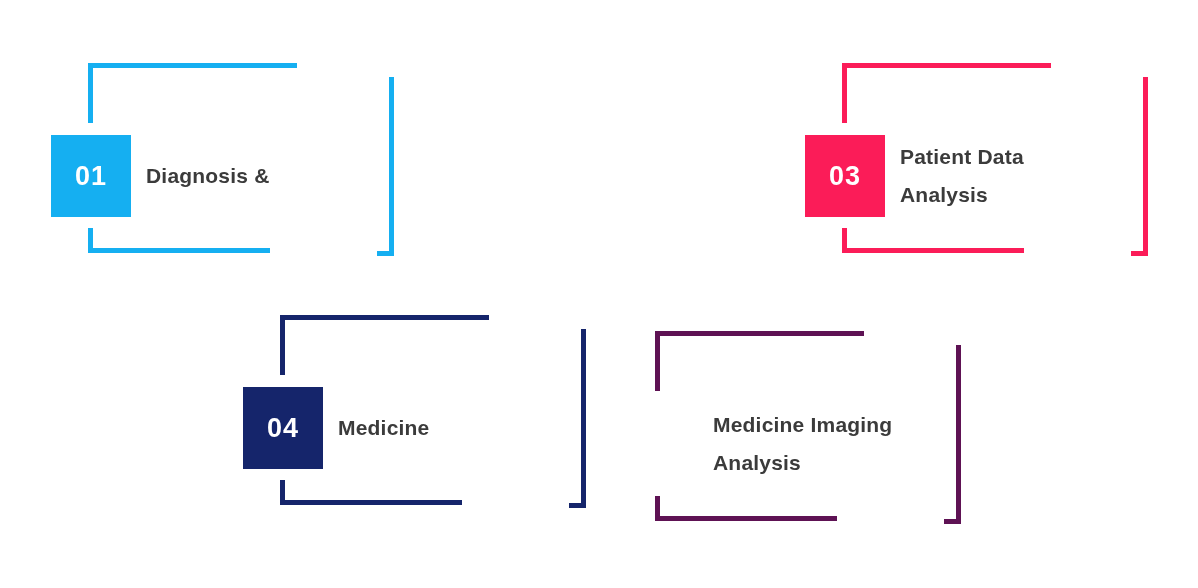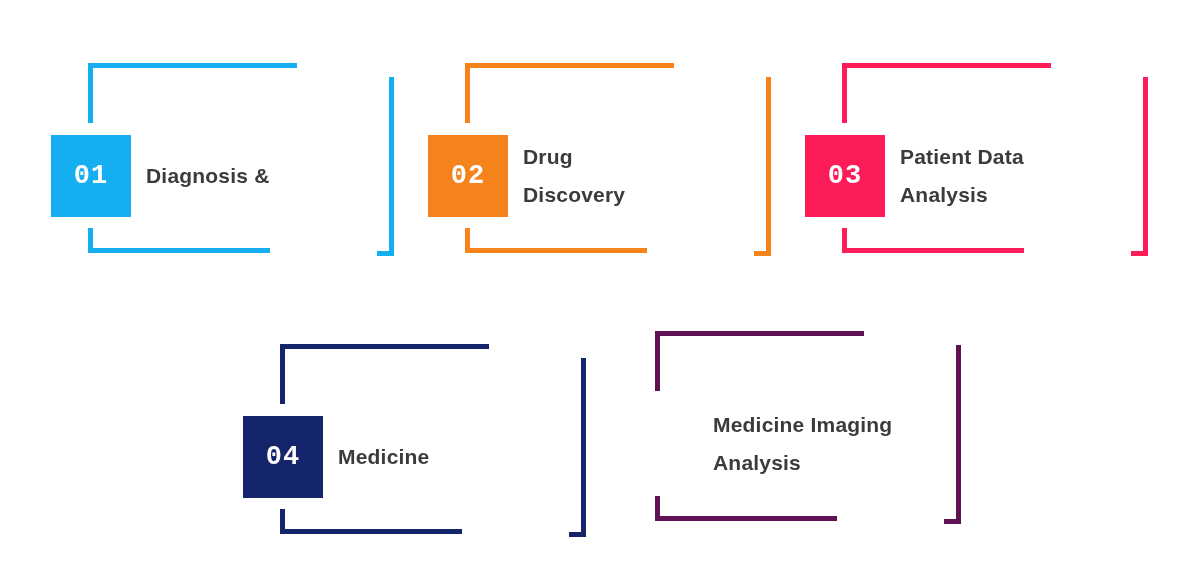--- a/index.html
+++ b/index.html
@@ -16,21 +16,21 @@
     overflow: hidden;
   }
   .item {
     position: absolute;
     width: 350px;
     height: 82px;
   }
   .item-0 { left: 51px;  top: 135px; }
   .item-1 { left: 428px; top: 135px; }
   .item-2 { left: 805px; top: 135px; padding-left: 41px; }
-  .item-3 { left: 243px; top: 416px; }
+  .item-3 { left: 243px; top: 387px; }
   .item-4 { left: 618px; top: 403px; }
 
   .bracket {
     position: absolute;
     box-sizing: border-box;
   }
   .top-bracket {
     left: 37px;
     top: -72px;
     width: 209px;
@@ -58,21 +58,20 @@
   .num-square {
     position: absolute;
     left: 0;
     top: 0;
     width: 80px;
     height: 82px;
     background: var(--c);
     display: flex;
     align-items: center;
     justify-content: center;
-    font-family: Liberation Mono, monospace;
   }
   .num {
     color: #ffffff;
     font-size: 27px;
     font-weight: 700;
     letter-spacing: 1px;
   }
 
   .title {
     position: absolute;
@@ -100,32 +99,20 @@
     <div class="bracket bottom-bracket"></div>
     <div class="bracket right-bracket"></div>
     <div class="num-square">
       <span class="num">01</span>
     </div>
     <div class="title">
       <span>Diagnosis &amp;</span>
     </div>
   </div>
 
-  <div class="item item-1" style="--c: #f5821b;">
-    <div class="bracket top-bracket"></div>
-    <div class="bracket bottom-bracket"></div>
-    <div class="bracket right-bracket"></div>
-    <div class="num-square">
-      <span class="num">02</span>
-    </div>
-    <div class="title">
-      <span>Drug</span>
-      <span>Discovery</span>
-    </div>
-  </div>
 
   <div class="item item-2" style="--c: #fb1c58;">
     <div class="bracket top-bracket"></div>
     <div class="bracket bottom-bracket"></div>
     <div class="bracket right-bracket"></div>
     <div class="num-square">
       <span class="num">03</span>
     </div>
     <div class="title">
       <span>Patient Data</span>

